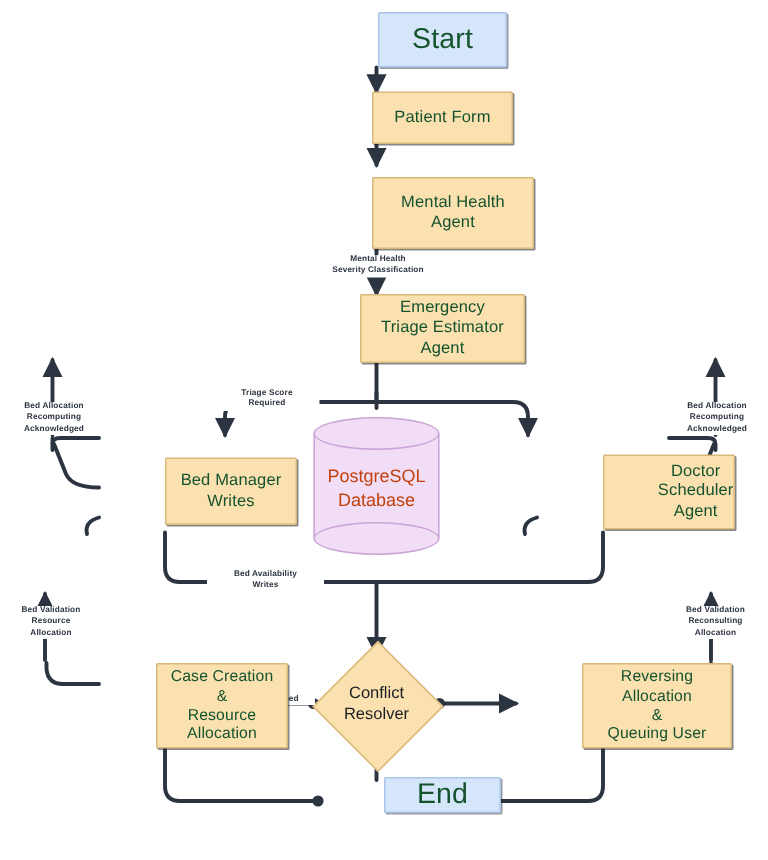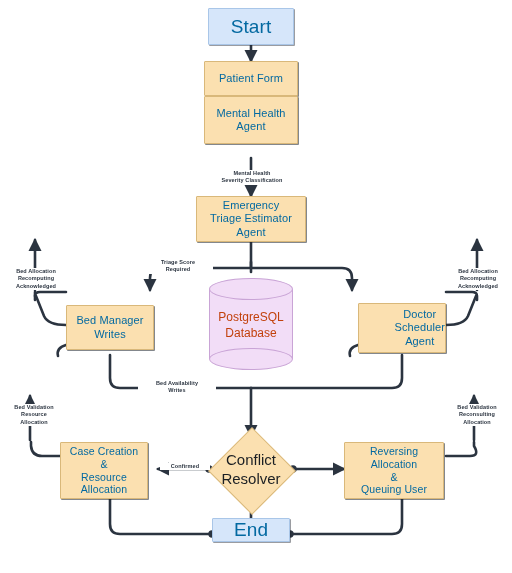--- a/index.html
+++ b/index.html
@@ -26,23 +26,24 @@
     height: 573px;
     pointer-events: none;
   }
   .node {
     position: absolute;
     box-sizing: border-box;
     display: flex;
     align-items: center;
     justify-content: center;
     text-align: center;
-    color: #0369a1;
+    color: #14532d;
     line-height: 1.22;
     letter-spacing: 0.1px;
+    margin-left: 44px;
   }
   .node-box {
     border: 1px solid #d9b87a;
     background: #fbe0b0;
     border-radius: 1px;
     box-shadow: 1px 1px 0 rgba(30,36,46,0.55);
   }
   .node-terminal {
     border: 1px solid #a9c6e8;
     background: #d6e6fa;
@@ -131,21 +132,21 @@
   .diamond-text {
     position: absolute;
     left: 0;
     top: 0;
     width: 84px;
     height: 76px;
     display: flex;
     align-items: center;
     justify-content: center;
     text-align: center;
-    font-size: 15px;
+    font-size: 11px;
     color: #1b1f23;
     line-height: 1.25;
     white-space: pre-line;
   }
 
   
   .edge-label {
     position: absolute;
     color: #2b3440;
     font-size: 5.5px;
@@ -232,21 +233,21 @@
   </svg>
 
   <div class="node node-terminal" style="left:208px; top:8px; width:86px; height:37px;">
     <span class="node-label t-start">Start</span>
   </div>
 
   <div class="node node-box" style="left:204px; top:61px; width:94px; height:35px;">
     <span class="node-label t-box">Patient Form</span>
   </div>
 
-  <div class="node node-box" style="left:204px; top:96px; width:94px; height:48px;">
+  <div class="node node-box" style="left:204px; top:118px; width:108px; height:48px;">
     <span class="node-label t-box">Mental Health
 Agent</span>
   </div>
 
   <div class="edge-label" style="left:201px; top:170px; width:100px;">Mental Health
 Severity Classification</div>
 
   <div class="node node-box" style="left:196px; top:196px; width:110px; height:46px;">
     <span class="node-label t-box">Emergency
 Triage Estimator

